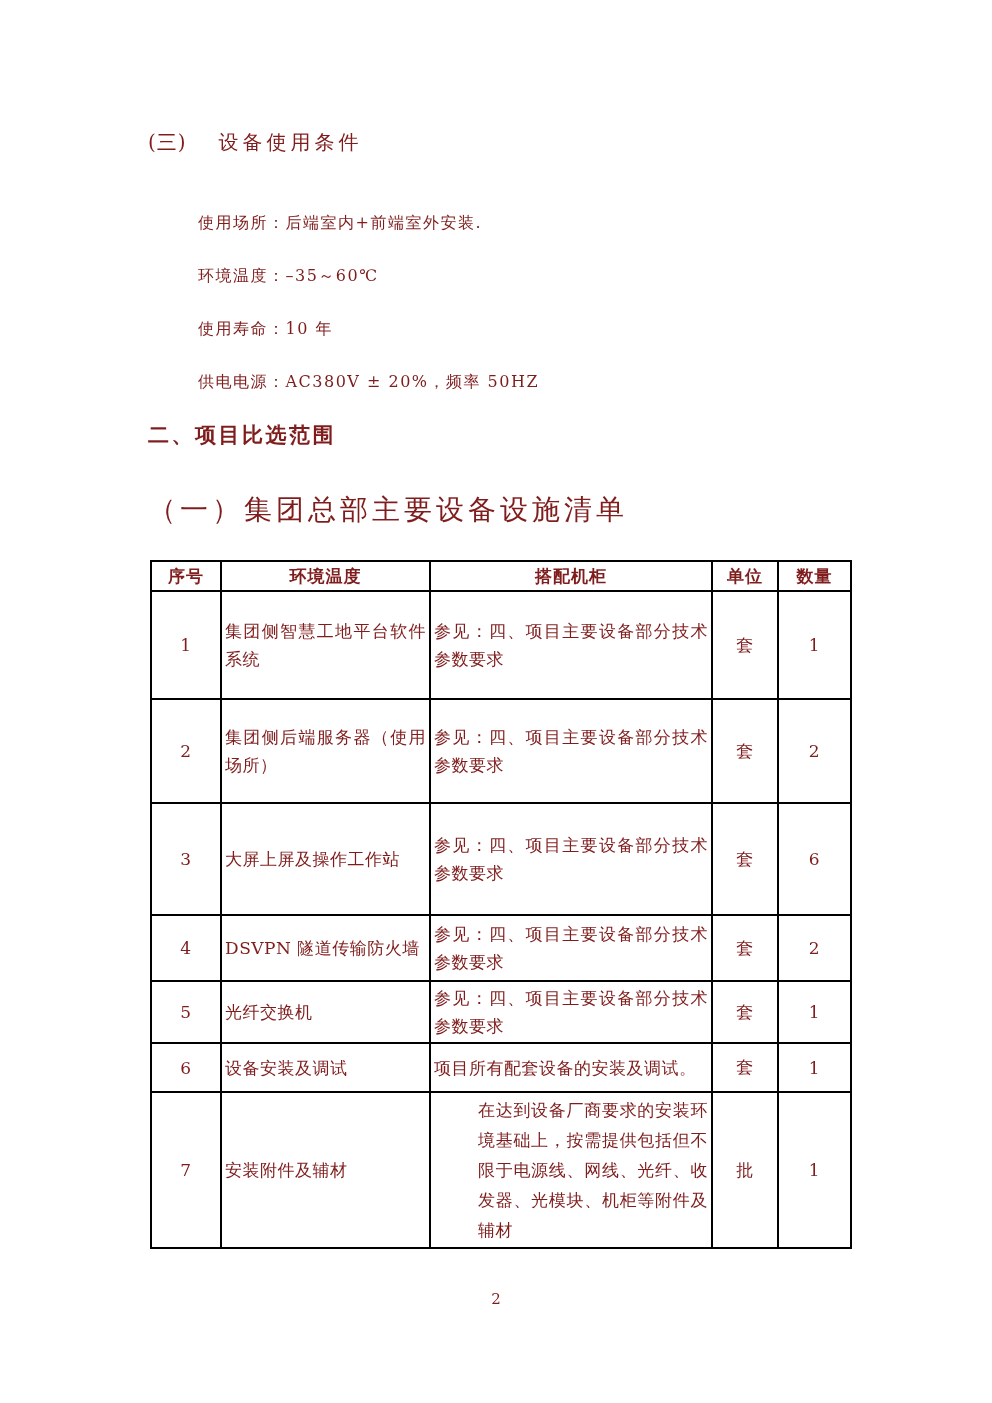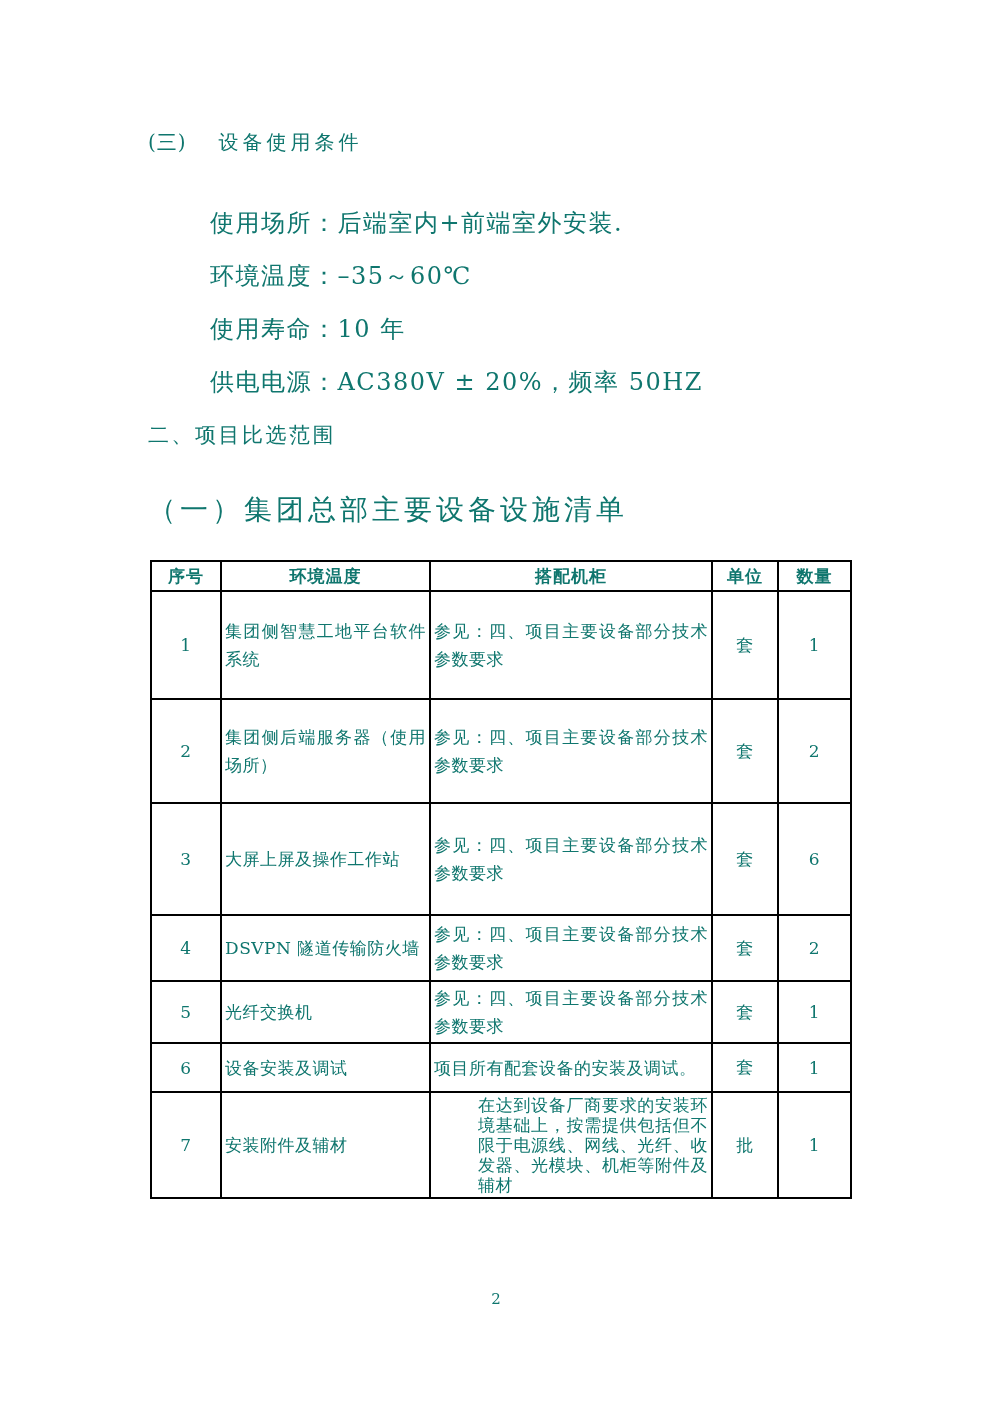--- a/index.html
+++ b/index.html
@@ -5,21 +5,21 @@
   html, body {
     margin: 0;
     padding: 0;
     background: #ffffff;
   }
   .page {
     position: relative;
     width: 992px;
     height: 1403px;
     background: #ffffff;
-    color: #0f766e;
+    color: #7f1d1d;
     font-family: "DejaVu Serif", "Liberation Serif", serif;
     overflow: hidden;
   }
   .content {
     padding: 130px 140px 0 148px;
   }
   
   .h3-line {
     font-size: 20px;
     line-height: 24px;
@@ -28,31 +28,30 @@
   }
   .h3-label {
     letter-spacing: 1px;
     margin-right: 32px;
   }
   .conditions {
     margin-top: 56px;
     padding-left: 50px;
   }
   .cond-line {
-    font-size: 24px;
+    font-size: 16px;
     line-height: 26px;
     letter-spacing: 1.5px;
     margin-bottom: 27px;
     white-space: nowrap;
-    margin-left: 12px;
   }
   .h2-line {
     margin-top: 20px;
     font-size: 21px;
-    font-weight: normal;
+    font-weight: bold;
     line-height: 26px;
     letter-spacing: 2.5px;
   }
   .sub1-line {
     margin-top: 49px;
     font-size: 28px;
     line-height: 26px;
     letter-spacing: 4px;
   }
   
@@ -92,21 +91,21 @@
   }
   td.top { vertical-align: top; padding-top: 4px; }
   tr.hrow  { height: 30px; }
   tr.r1 { height: 108px; }
   tr.r2 { height: 104px; }
   tr.r3 { height: 112px; }
   tr.r4 { height: 66px; }
   tr.r5 { height: 59px; }
   tr.r6 { height: 49px; }
   tr.r7 { height: 106px; }
-  tr.r7 td.config { line-height: 20px; padding-left: 47px; }
+  tr.r7 td.config { line-height: 30px; padding-left: 47px; }
   
   .page-number {
     position: absolute;
     top: 1290px;
     left: 0;
     width: 100%;
     text-align: center;
     font-size: 15px;
     font-family: "DejaVu Serif", "Liberation Serif", serif;
   }

